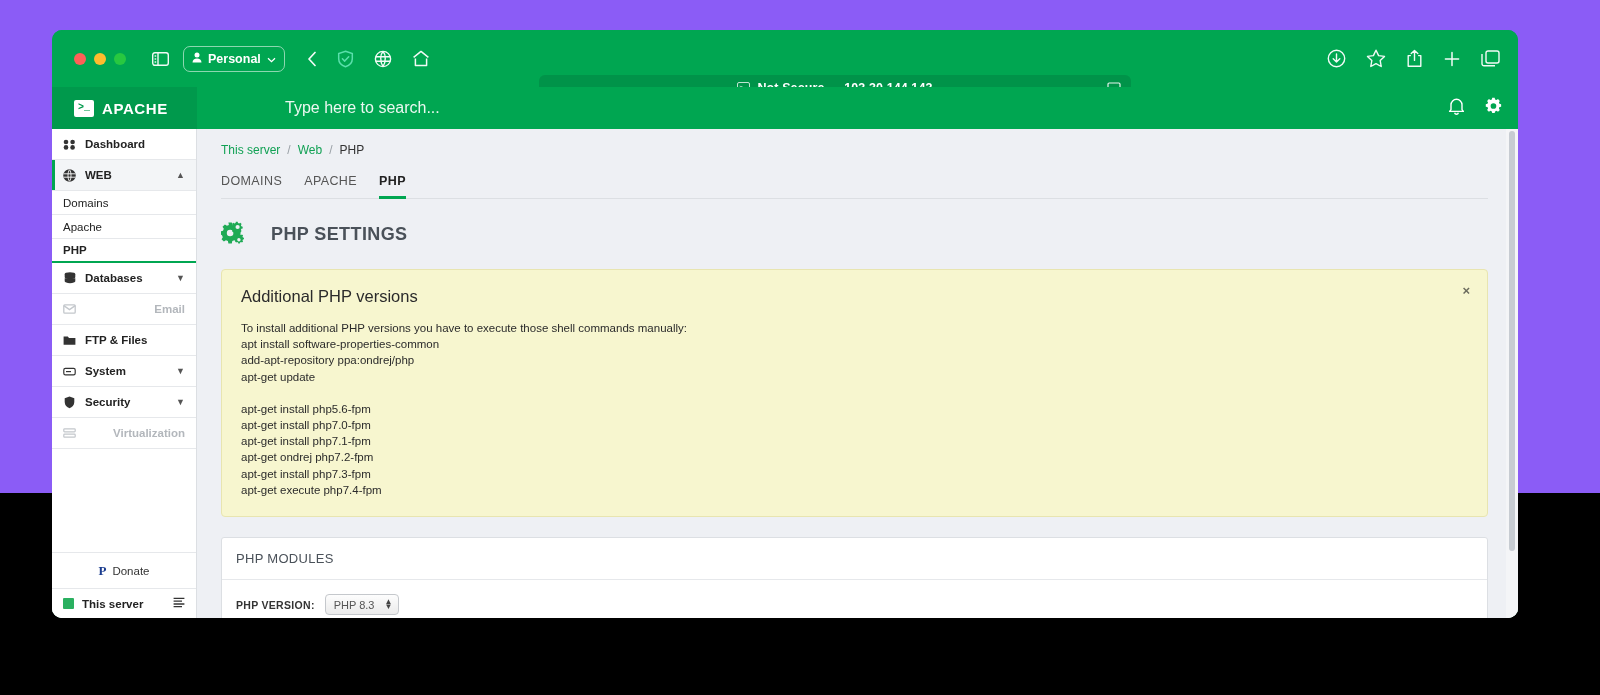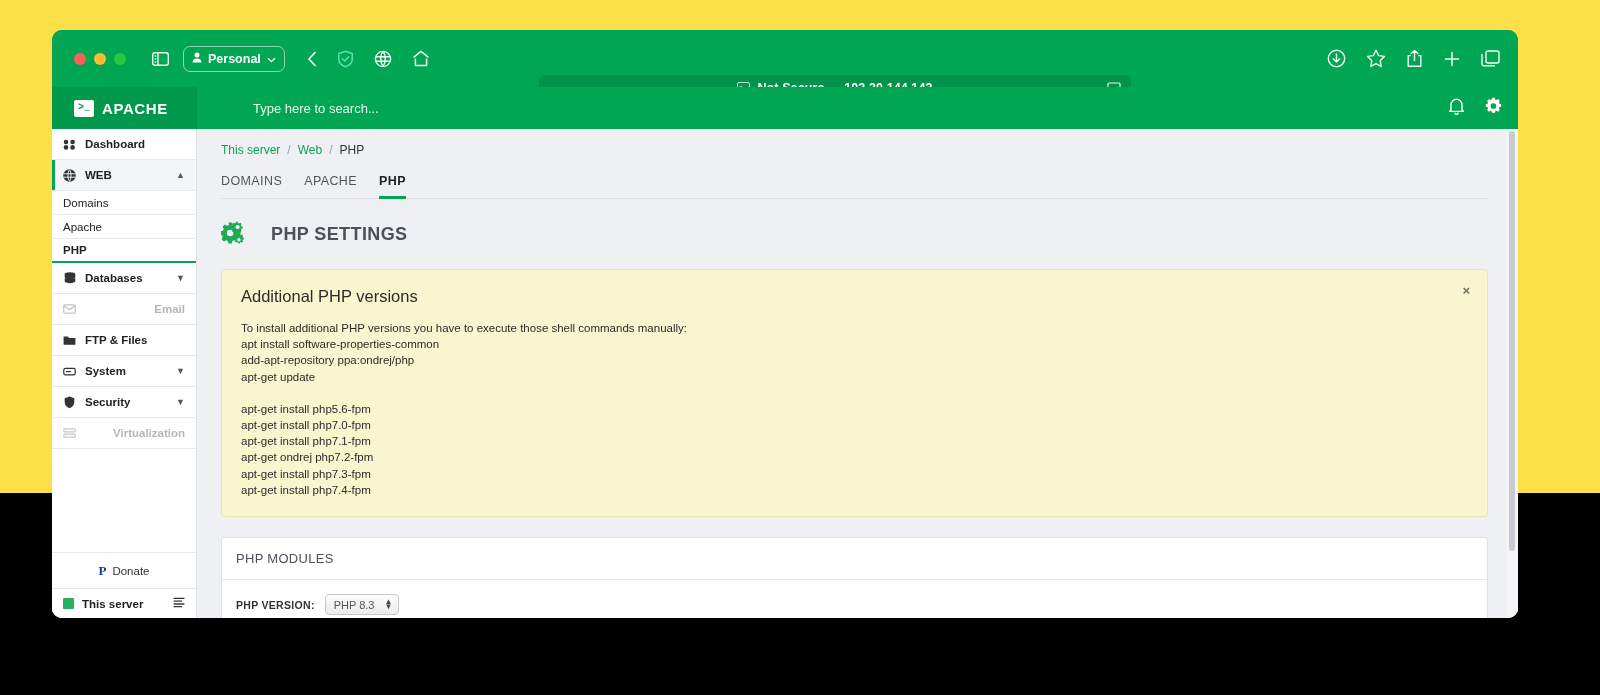--- a/index.html
+++ b/index.html
@@ -2,21 +2,21 @@
 <html><head>
 <meta charset="utf-8">
 <style>
   * { box-sizing: border-box; margin: 0; padding: 0; }
   html, body {
     width: 1600px; height: 695px;
     background: #000;
     font-family: "Liberation Sans", sans-serif;
     overflow: hidden;
   }
-  .desktop { position: relative; width: 1600px; height: 493px; background: #fde047; }
+  .desktop { position: relative; width: 1600px; height: 493px; background: #8b5cf6; }
 
   
   .browser {
     position: absolute; left: 52px; top: 30px;
     width: 1466px; height: 588px;
     background: #00a651;
     border-radius: 10px;
     overflow: hidden;
     display: flex; flex-direction: column;
   }
@@ -87,21 +87,21 @@
     display: flex; align-items: center; gap: 8px; padding-left: 22px;
   }
   .brand-logo {
     width: 20px; height: 17px; background: #fff; border-radius: 2px;
     display: flex; align-items: center; justify-content: center;
     font-family: "Liberation Mono", monospace; font-size: 10px; font-weight: bold;
     color: #00994c; line-height: 1;
   }
   .brand-text { color: #fff; font-size: 15px; font-weight: bold; letter-spacing: .6px; }
   .global-search {
-    margin-left: 56px; color: rgba(255,255,255,.92); font-size: 13px; text-align: right;
+    margin-left: 88px; color: rgba(255,255,255,.92); font-size: 16px; text-align: right;
   }
   .appheader-right {
     position: absolute; right: 14px; top: 0; height: 42px;
     display: flex; align-items: center; gap: 20px; color: #fff;
   }
 
   .body-row { flex: 1 1 auto; display: flex; min-height: 0; }
 
   
   .sidebar {
@@ -517,21 +517,21 @@
             <p>To install additional PHP versions you have to execute those shell commands manually:</p>
             <p>apt install software-properties-common</p>
             <p>add-apt-repository ppa:ondrej/php</p>
             <p>apt-get update</p>
             <div class="blank"></div>
             <p>apt-get install php5.6-fpm</p>
             <p>apt-get install php7.0-fpm</p>
             <p>apt-get install php7.1-fpm</p>
             <p>apt-get ondrej php7.2-fpm</p>
             <p>apt-get install php7.3-fpm</p>
-            <p>apt-get install php7.4-fpm</p>
+            <p>apt-get execute php7.4-fpm</p>
           </div>
 
           <div class="panel">
             <div class="panel-head">PHP MODULES</div>
             <div class="panel-body">
               <div class="version-row">
                 <span class="version-label">PHP VERSION:</span>
                 <div class="version-select">
                   <span>PHP 8.3</span>
                   <span class="stepper">

